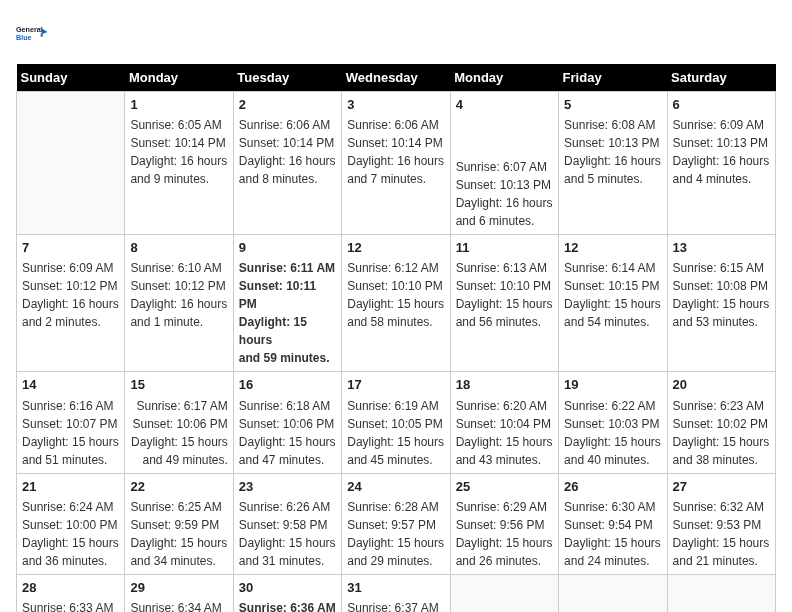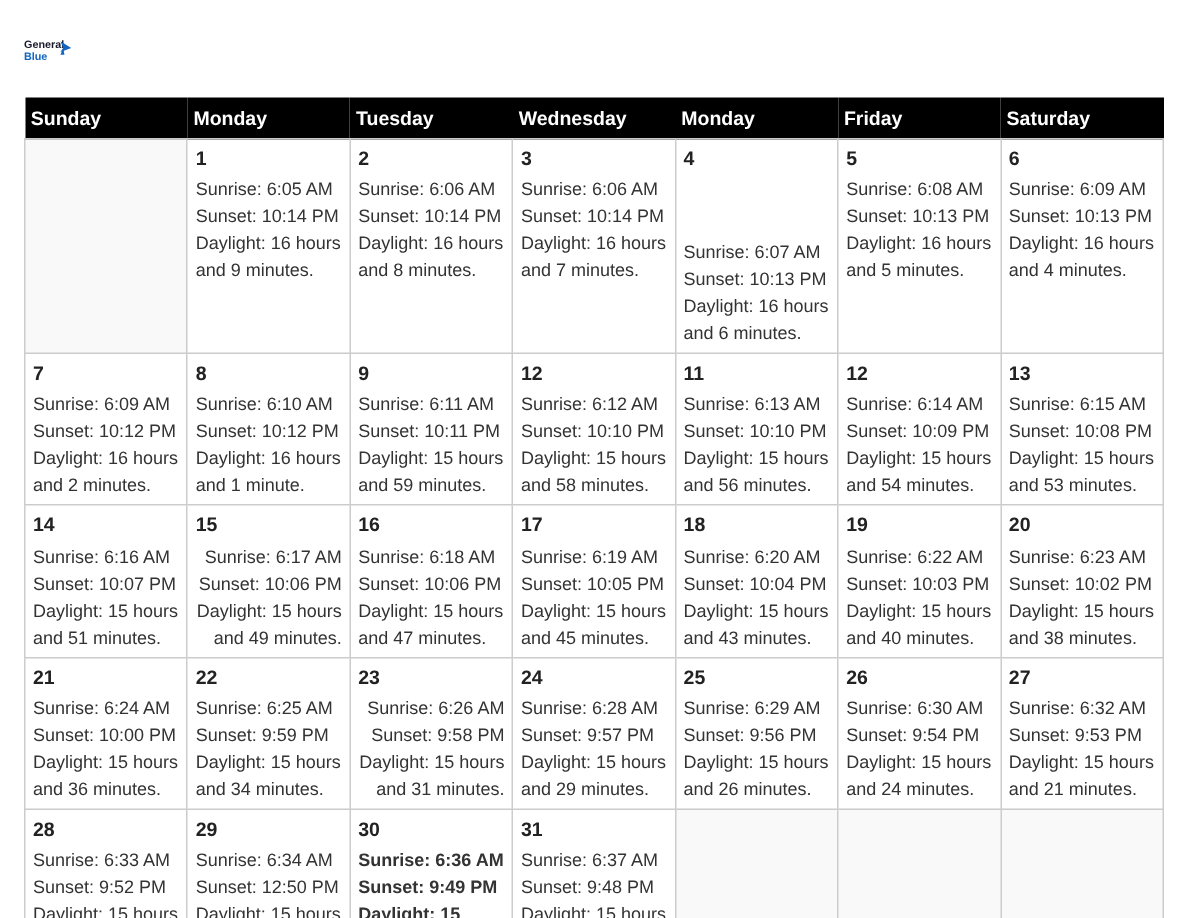--- a/index.html
+++ b/index.html
@@ -165,21 +165,21 @@
         </td>
         <td>
           <span class="day-num">8</span>
           <div class="day-info" style="white-space: pre-line;">Sunrise: 6:10 AM
 Sunset: 10:12 PM
 Daylight: 16 hours
 and 1 minute.</div>
         </td>
         <td>
           <span class="day-num">9</span>
-          <div class="day-info" style="white-space: pre-line;">Sunrise: 6:11 AM
+          <div class="day-info" style="white-space: pre-line; font-weight: bold;">Sunrise: 6:11 AM
 Sunset: 10:11 PM
 Daylight: 15 hours
 and 59 minutes.</div>
         </td>
         <td>
           <span class="day-num">12</span>
           <div class="day-info" style="white-space: pre-line;">Sunrise: 6:12 AM
 Sunset: 10:10 PM
 Daylight: 15 hours
 and 58 minutes.</div>
@@ -187,21 +187,21 @@
         <td>
           <span class="day-num">11</span>
           <div class="day-info" style="white-space: pre-line;">Sunrise: 6:13 AM
 Sunset: 10:10 PM
 Daylight: 15 hours
 and 56 minutes.</div>
         </td>
         <td>
           <span class="day-num">12</span>
           <div class="day-info" style="white-space: pre-line;">Sunrise: 6:14 AM
-Sunset: 10:09 PM
+Sunset: 10:15 PM
 Daylight: 15 hours
 and 54 minutes.</div>
         </td>
         <td>
           <span class="day-num">13</span>
           <div class="day-info" style="white-space: pre-line;">Sunrise: 6:15 AM
 Sunset: 10:08 PM
 Daylight: 15 hours
 and 53 minutes.</div>
         </td>
@@ -267,21 +267,21 @@
         </td>
         <td>
           <span class="day-num">22</span>
           <div class="day-info" style="white-space: pre-line;">Sunrise: 6:25 AM
 Sunset: 9:59 PM
 Daylight: 15 hours
 and 34 minutes.</div>
         </td>
         <td>
           <span class="day-num">23</span>
-          <div class="day-info" style="white-space: pre-line; text-align: right;">Sunrise: 6:26 AM
+          <div class="day-info" style="white-space: pre-line;">Sunrise: 6:26 AM
 Sunset: 9:58 PM
 Daylight: 15 hours
 and 31 minutes.</div>
         </td>
         <td>
           <span class="day-num">24</span>
           <div class="day-info" style="white-space: pre-line;">Sunrise: 6:28 AM
 Sunset: 9:57 PM
 Daylight: 15 hours
 and 29 minutes.</div>

